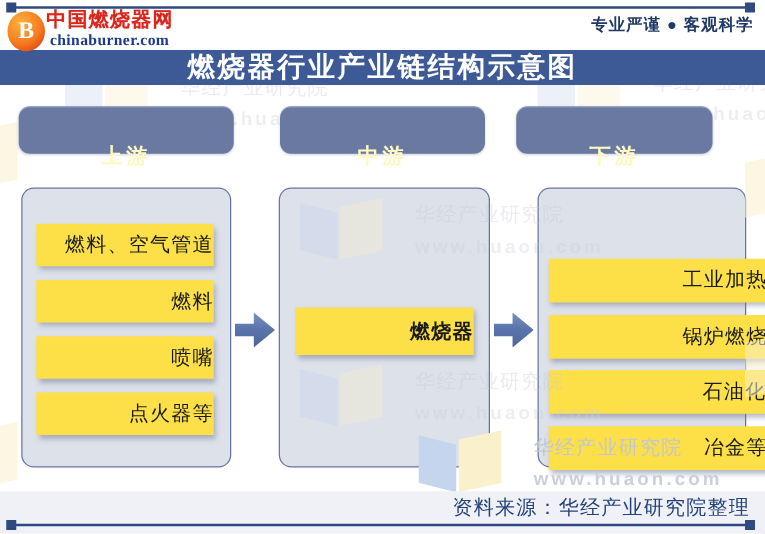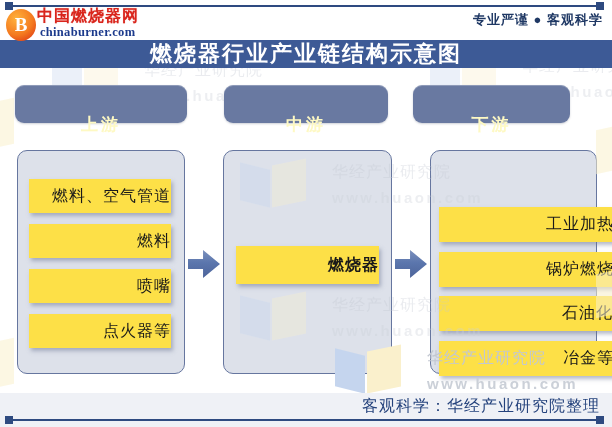--- a/index.html
+++ b/index.html
@@ -196,18 +196,18 @@
       </div>
     <div class="item i4">
         <span>冶金等</span>
       </div>
   </div>
 
   <div class="abs flow-arrow arrow1"></div>
   <div class="abs flow-arrow arrow2"></div>
 
   <div class="abs footer-band"></div>
-  <div class="abs source-note">客观科学：华经产业研究院整理</div>
+  <div class="abs source-note">资料来源：华经产业研究院整理</div>
   <div class="abs accent-line" style="left:8px;top:419px;width:596px;z-index:3;"></div>
   <div class="abs accent-sq" style="left:5px;top:416px;"></div>
   <div class="abs accent-sq" style="left:596px;top:416px;"></div>
 
 </div>
 
 </body></html>

